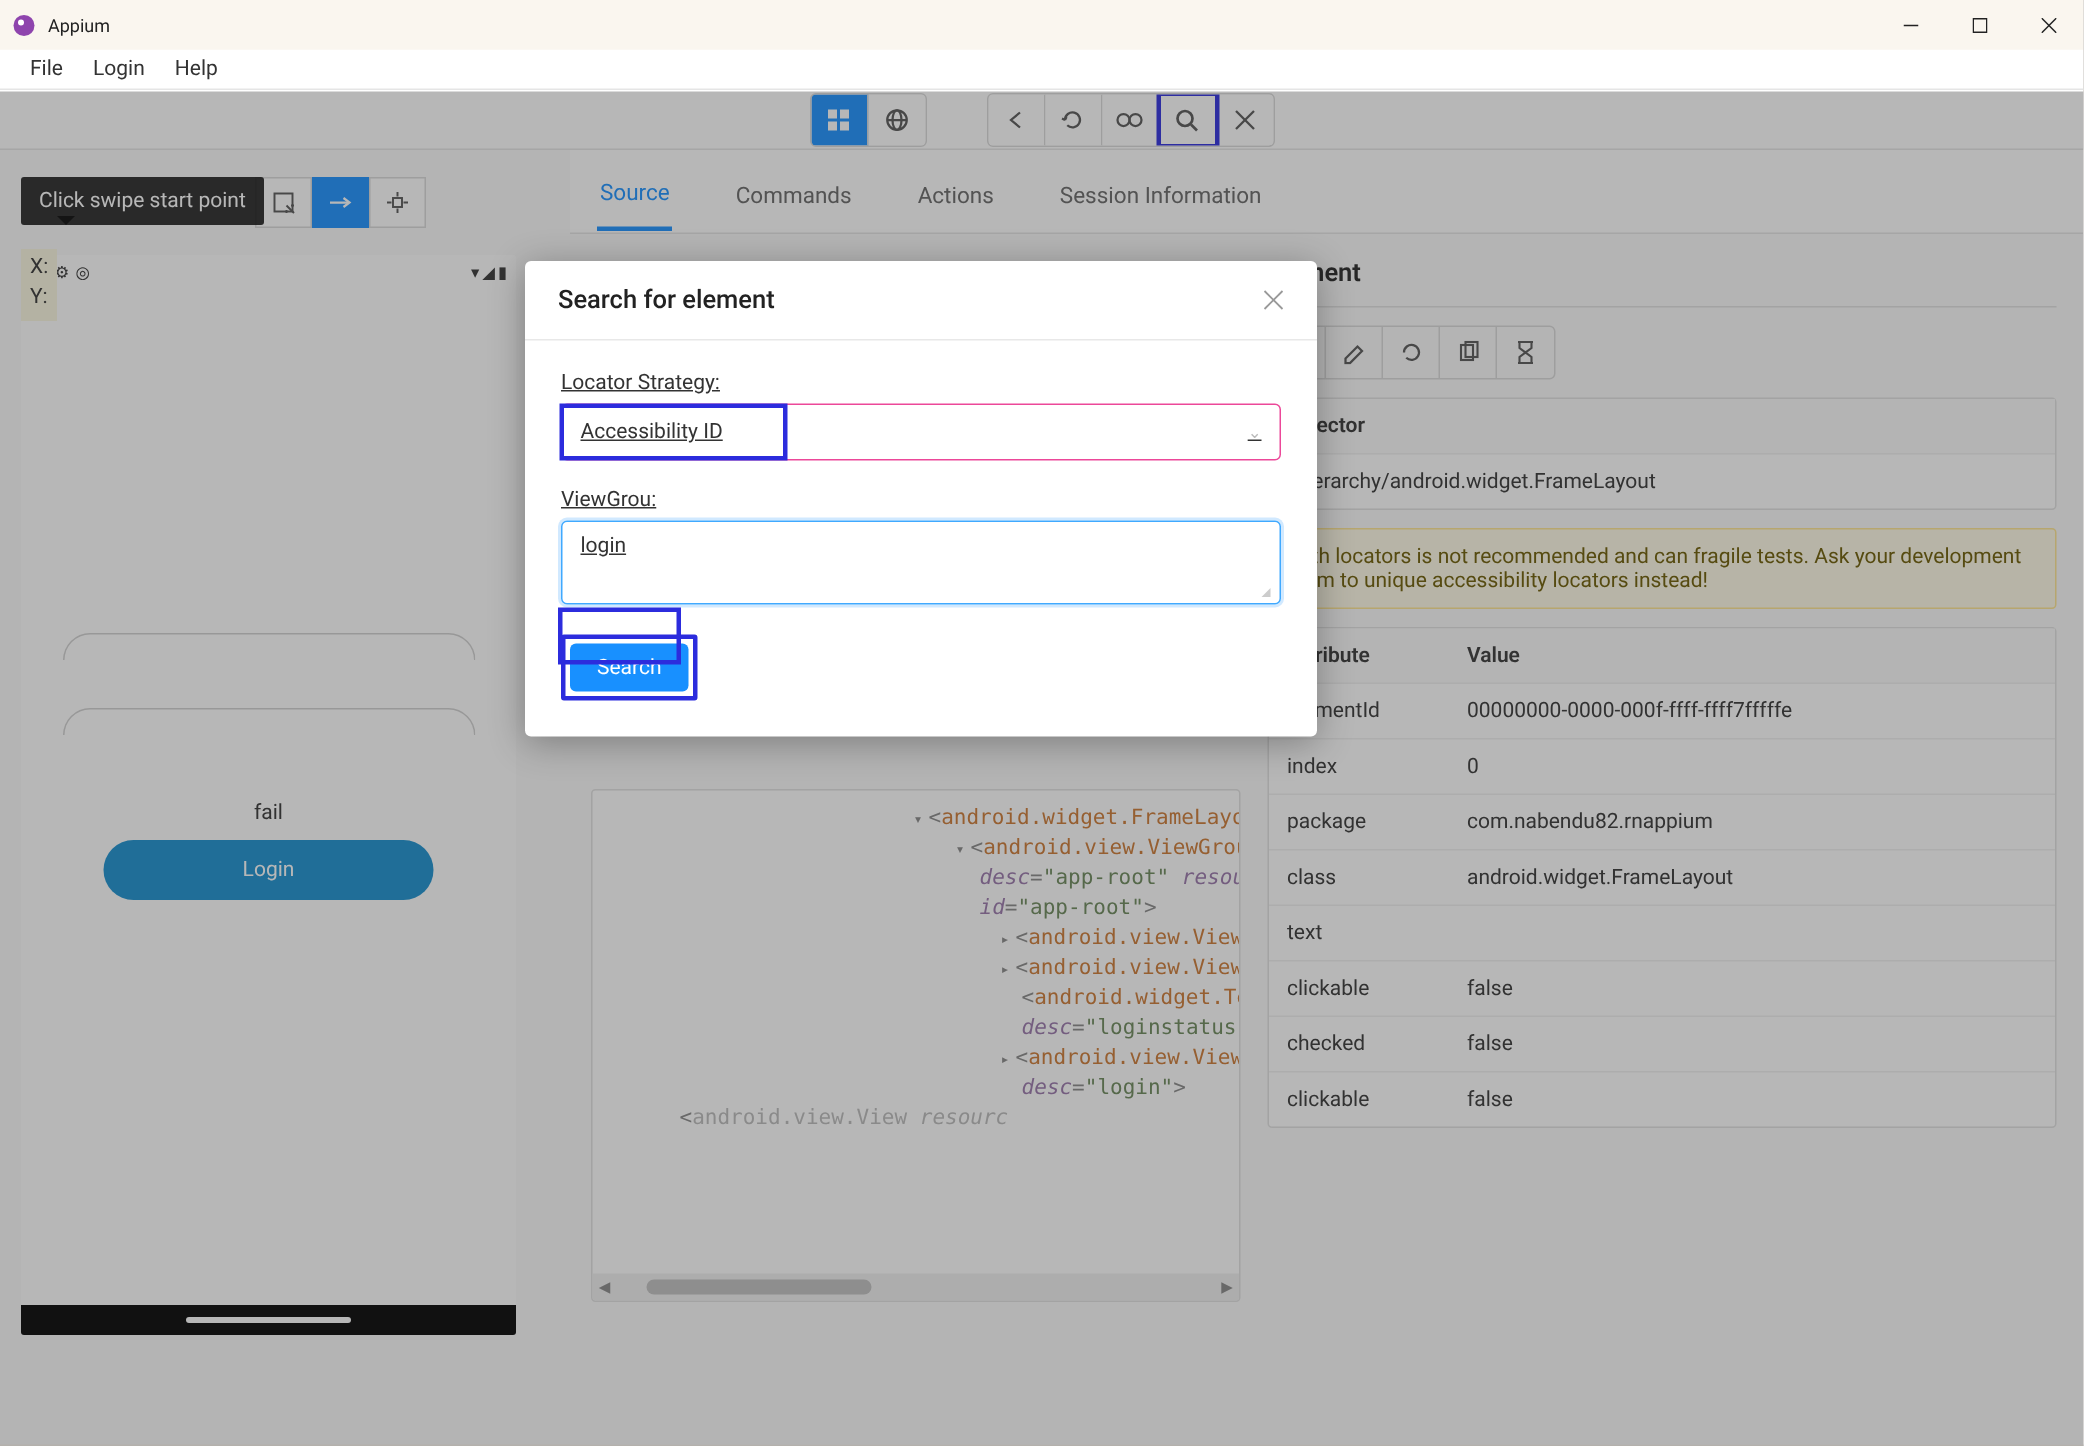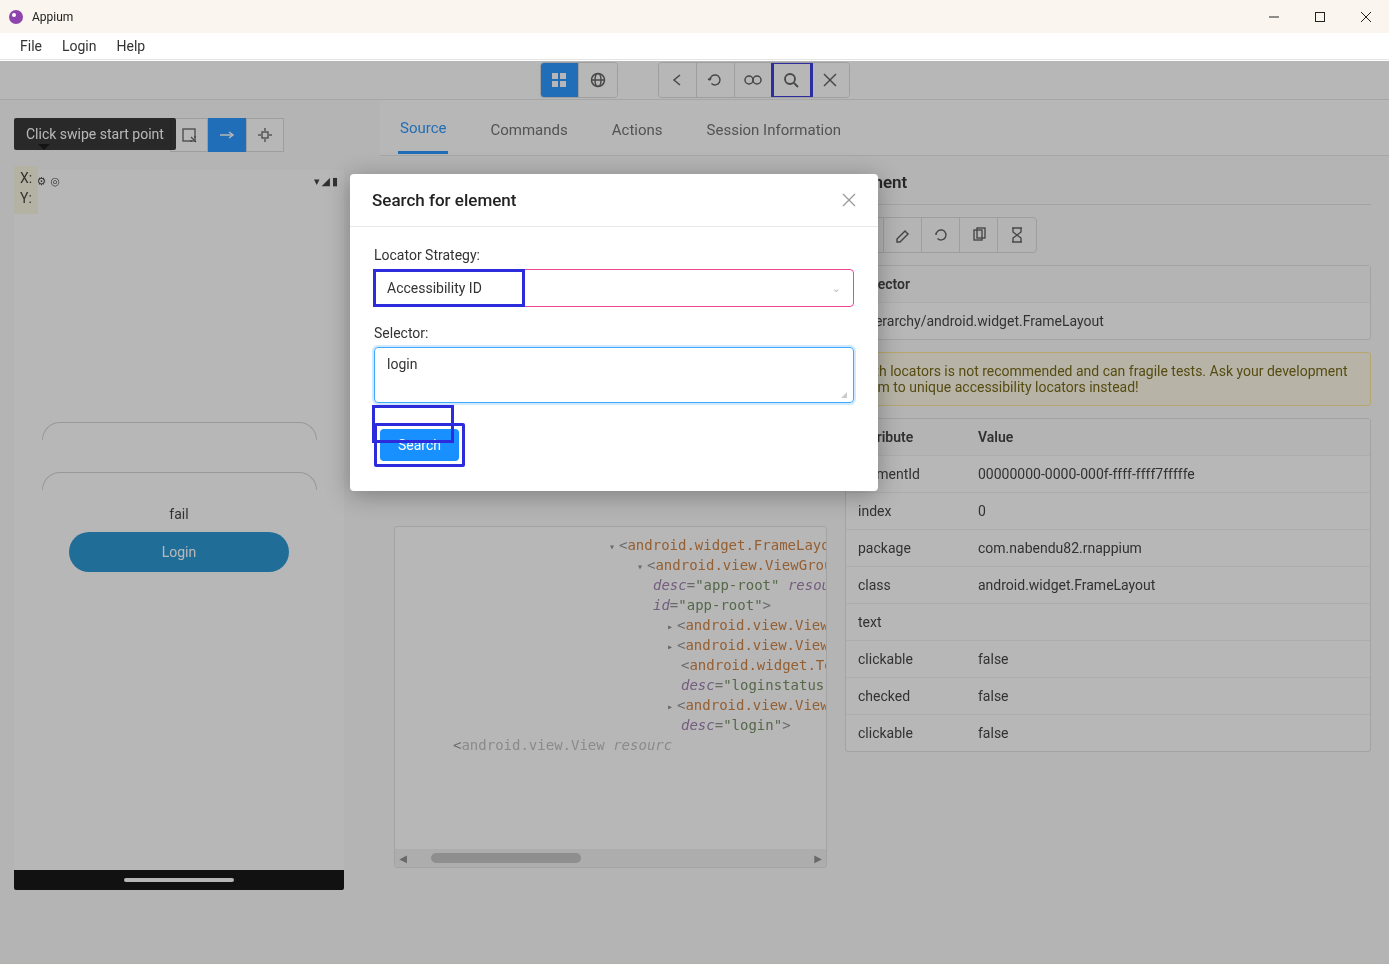--- a/index.html
+++ b/index.html
@@ -93,21 +93,21 @@
     .attr-cell { padding: 10px 12px; font-size:14px; }
     .attr-cell.first { flex: 0 0 120px; }
     .attr-cell.second { flex:1; }
 
     
     .overlay { position:absolute; top:0; left:0; right:0; bottom:0; background:rgba(50,50,50,0.35); z-index:50; top:61px; }
     .modal { position:absolute; top:174px; left:350px; width:528px; background:#fff; border-radius:4px; box-shadow: 0 4px 24px rgba(0,0,0,0.3); z-index:60; }
     .modal-head { padding: 16px 22px; border-bottom: 1px solid #e8e8e8; display:flex; align-items:center; justify-content:space-between; }
     .modal-title { font-size: 17px; font-weight:500; color:#222; }
     .modal-close { color:#999; font-size:16px; cursor:default; }
-    .modal-body { padding: 20px 24px 10px; }
+    .modal-body { padding: 20px 24px 10px; text-decoration: underline; }
     .field-label { font-size:14px; color:#333; margin-bottom:6px; }
     .select-box { width:100%; height:38px; border:1px solid #ec4899; border-radius:4px; padding:0 12px; display:flex; align-items:center; justify-content:space-between; font-size:14px; margin-bottom:18px; position:relative; }
     .select-highlight { position:absolute; left:-2px; top:-1px; width:152px; height:38px; border:3px solid #2c2cdd; pointer-events:none; }
     .select-chev { color:#bbb; font-size:11px; }
     .textarea-box { width:100%; border:1px solid #40a9ff; border-radius:4px; padding:8px 12px; font-size:14px; min-height:56px; position:relative; resize:vertical; box-shadow: 0 0 0 2px rgba(24,144,255,0.2); }
     .textarea-highlight { position:absolute; left:22px; top:178px; width:82px; height:38px; border:3px solid #2c2cdd; pointer-events:none; z-index:2; }
     .modal-foot { padding: 10px 24px 24px; display:flex; }
     .search-btn { background:#1890ff; color:#fff; padding: 8px 18px; border-radius:4px; font-size:14px; }
     .search-btn-wrap { border:3px solid #2c2cdd; padding:3px; border-radius:2px; }
     .resize-handle { position:absolute; bottom:4px; right:6px; width:10px; height:10px; }
@@ -244,21 +244,21 @@
         </div>
         <div class="statusbar-right">
           <span>▾</span>
           <span>◢</span>
           <span>▮</span>
         </div>
       </div>
       <div class="device-body">
         <div class="txtfield nb"></div>
         <div class="txtfield nb" style="margin-top:16px"></div>
-        <div class="failtxt" style="">fail</div>
+        <div class="failtxt" style="margin-top:28px">fail</div>
         <div class="loginbtn">Login</div>
       </div>
       <div class="navbar">
         <div class="navbar-handle"></div>
       </div>
     </div>
   </div>
 
   <div class="right">
     <div class="tabs">
@@ -394,21 +394,21 @@
         </svg>
     </div>
   </div>
   <div class="modal-body" style="position:relative">
     <div class="field-label">Locator Strategy:</div>
     <div class="select-box">
       <span>Accessibility ID</span>
       <span class="select-chev">⌄</span>
       <div class="select-highlight"></div>
     </div>
-    <div class="field-label">Selector:</div>
+    <div class="field-label">ViewGrou:</div>
     <div class="textarea-box">
       <span>login</span>
       <div class="resize-handle"></div>
     </div>
     <div class="textarea-highlight"></div>
   </div>
   <div class="modal-foot">
     <div class="search-btn-wrap">
       <div class="search-btn">Search</div>
     </div>

